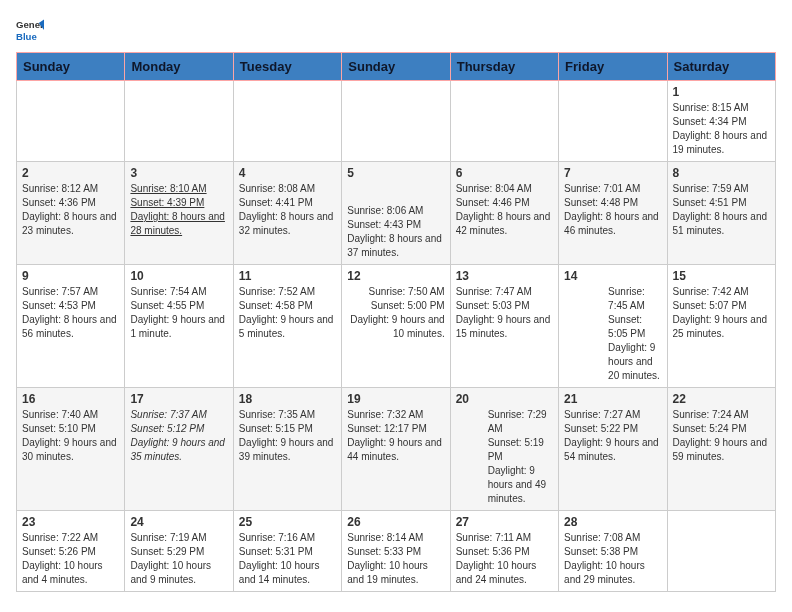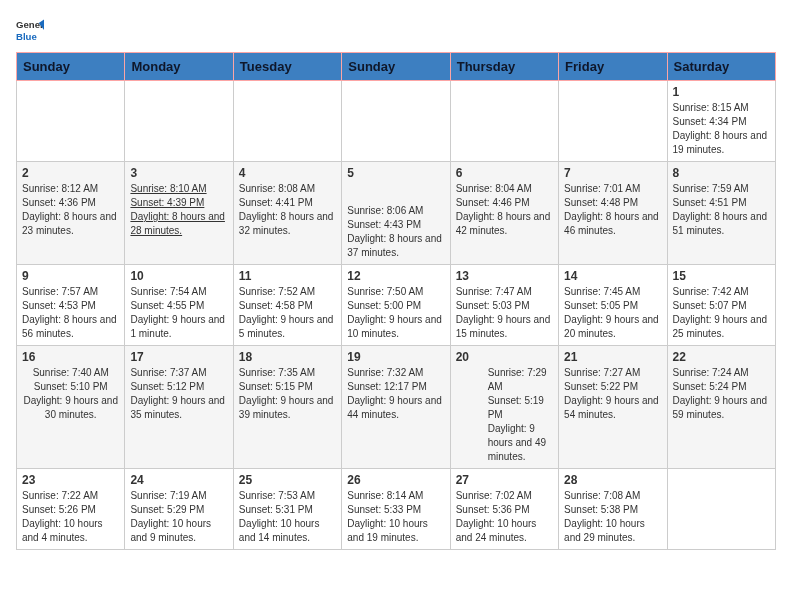--- a/index.html
+++ b/index.html
@@ -179,53 +179,53 @@
 Daylight: 9 hours and 1 minute.</div>
         </td>
         <td>
           <span class="day-number">11</span>
           <div class="day-info" style="white-space: pre-line;">Sunrise: 7:52 AM
 Sunset: 4:58 PM
 Daylight: 9 hours and 5 minutes.</div>
         </td>
         <td>
           <span class="day-number">12</span>
-          <div class="day-info" style="white-space: pre-line;">Sunrise: 7:50 AM
+          <div class="day-info" style="white-space: pre-line; text-align: right;">Sunrise: 7:50 AM
 Sunset: 5:00 PM
 Daylight: 9 hours and 10 minutes.</div>
         </td>
         <td>
           <span class="day-number">13</span>
           <div class="day-info" style="white-space: pre-line;">Sunrise: 7:47 AM
 Sunset: 5:03 PM
 Daylight: 9 hours and 15 minutes.</div>
         </td>
         <td>
           <span class="day-number">14</span>
-          <div class="day-info" style="white-space: pre-line;">Sunrise: 7:45 AM
+          <div class="day-info" style="white-space: pre-line; margin-left: 44px;">Sunrise: 7:45 AM
 Sunset: 5:05 PM
 Daylight: 9 hours and 20 minutes.</div>
         </td>
         <td>
           <span class="day-number">15</span>
           <div class="day-info" style="white-space: pre-line;">Sunrise: 7:42 AM
 Sunset: 5:07 PM
 Daylight: 9 hours and 25 minutes.</div>
         </td>
       </tr>
       <tr>
         <td>
           <span class="day-number">16</span>
-          <div class="day-info" style="white-space: pre-line; text-align: center;">Sunrise: 7:40 AM
+          <div class="day-info" style="white-space: pre-line;">Sunrise: 7:40 AM
 Sunset: 5:10 PM
 Daylight: 9 hours and 30 minutes.</div>
         </td>
         <td>
           <span class="day-number">17</span>
-          <div class="day-info" style="white-space: pre-line;">Sunrise: 7:37 AM
+          <div class="day-info" style="white-space: pre-line; font-style: italic;">Sunrise: 7:37 AM
 Sunset: 5:12 PM
 Daylight: 9 hours and 35 minutes.</div>
         </td>
         <td>
           <span class="day-number">18</span>
           <div class="day-info" style="white-space: pre-line;">Sunrise: 7:35 AM
 Sunset: 5:15 PM
 Daylight: 9 hours and 39 minutes.</div>
         </td>
         <td>
@@ -261,33 +261,33 @@
 Daylight: 10 hours and 4 minutes.</div>
         </td>
         <td>
           <span class="day-number">24</span>
           <div class="day-info" style="white-space: pre-line;">Sunrise: 7:19 AM
 Sunset: 5:29 PM
 Daylight: 10 hours and 9 minutes.</div>
         </td>
         <td>
           <span class="day-number">25</span>
-          <div class="day-info" style="white-space: pre-line;">Sunrise: 7:53 AM
+          <div class="day-info" style="white-space: pre-line;">Sunrise: 7:16 AM
 Sunset: 5:31 PM
 Daylight: 10 hours and 14 minutes.</div>
         </td>
         <td>
           <span class="day-number">26</span>
           <div class="day-info" style="white-space: pre-line;">Sunrise: 8:14 AM
 Sunset: 5:33 PM
 Daylight: 10 hours and 19 minutes.</div>
         </td>
         <td>
           <span class="day-number">27</span>
-          <div class="day-info" style="white-space: pre-line;">Sunrise: 7:02 AM
+          <div class="day-info" style="white-space: pre-line;">Sunrise: 7:11 AM
 Sunset: 5:36 PM
 Daylight: 10 hours and 24 minutes.</div>
         </td>
         <td>
           <span class="day-number">28</span>
           <div class="day-info" style="white-space: pre-line;">Sunrise: 7:08 AM
 Sunset: 5:38 PM
 Daylight: 10 hours and 29 minutes.</div>
         </td>
         <td class="empty-cell"></td>

